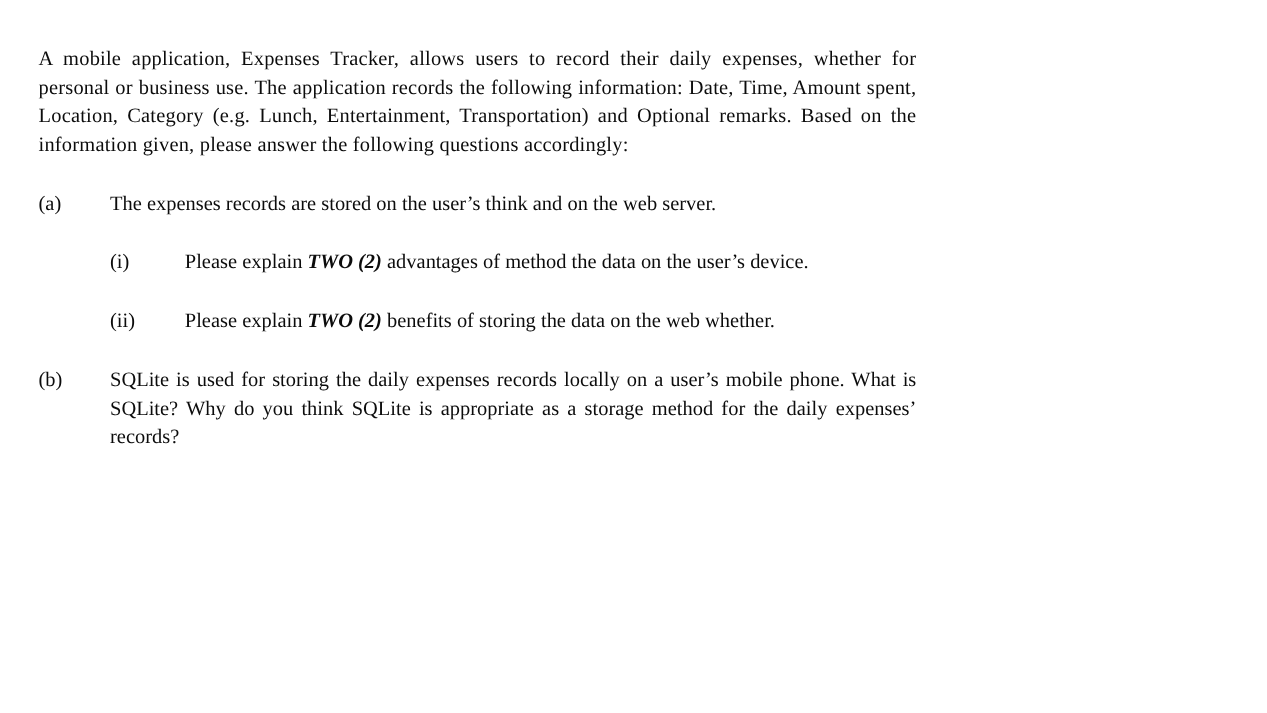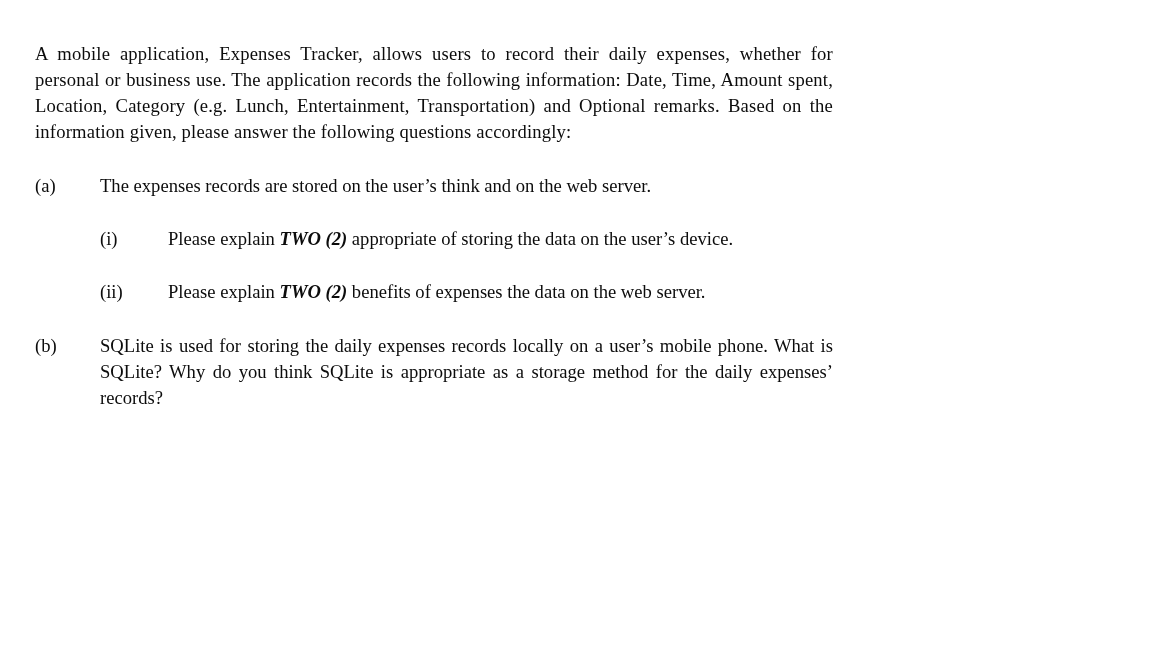--- a/index.html
+++ b/index.html
@@ -113,26 +113,26 @@
 
     <div class="item gap-a">
       <span class="item-label">(a)</span>
       <span class="item-body">The expenses records are stored on the user’s think and on the web server.</span>
     </div>
 
     <div class="subitems sub-indent-wrap">
 
       <div class="subitem">
         <span class="subitem-label">(i)</span>
-        <span class="subitem-body"><span>Please explain </span><span class="bold">TWO (2)</span><span> appropriate of storing the data on the user’s device.</span></span>
+        <span class="subitem-body"><span>Please explain </span><span class="bold">TWO (2)</span><span> advantages of method the data on the user’s device.</span></span>
       </div>
 
       <div class="subitem">
         <span class="subitem-label">(ii)</span>
-        <span class="subitem-body"><span>Please explain </span><span class="bold">TWO (2)</span><span> benefits of expenses the data on the web server.</span></span>
+        <span class="subitem-body"><span>Please explain </span><span class="bold">TWO (2)</span><span> benefits of storing the data on the web whether.</span></span>
       </div>
 
     </div>
 
     <div class="item gap-b">
       <span class="item-label">(b)</span>
       <span class="item-body">SQLite is used for storing the daily expenses records locally on a user’s mobile phone. What is SQLite? Why do you think SQLite is appropriate as a storage method for the daily expenses’ records?</span>
     </div>
 
   </div>

